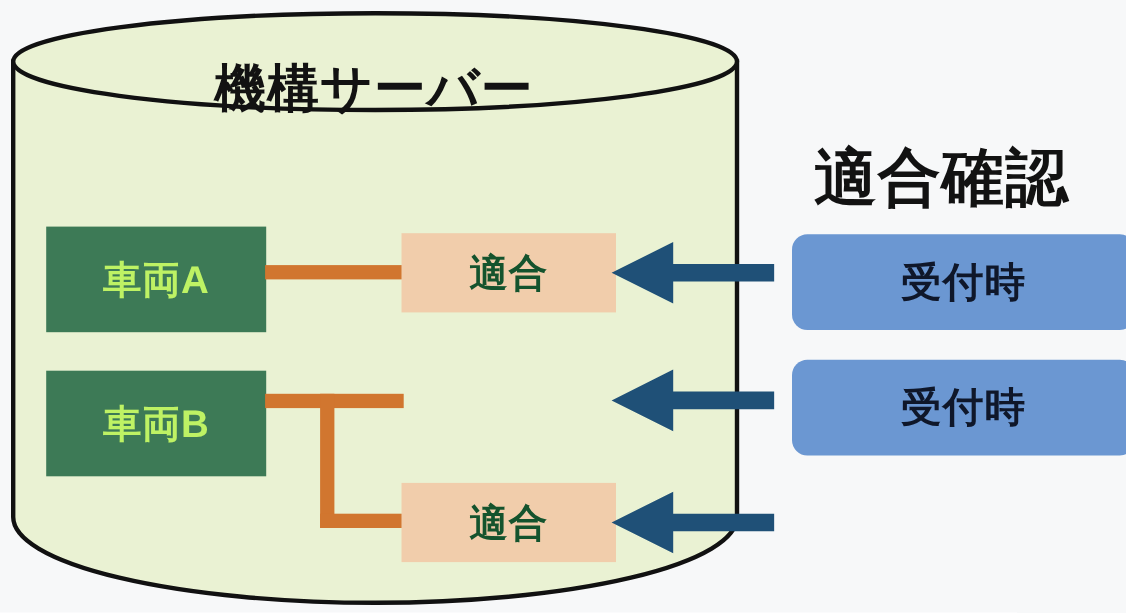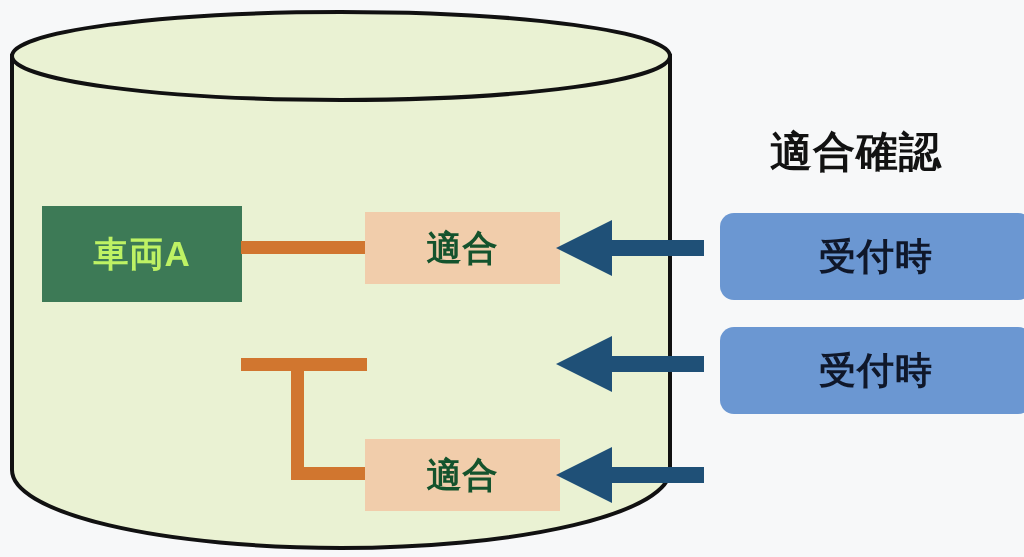--- a/index.html
+++ b/index.html
@@ -92,21 +92,21 @@
   .arrow-2 { left: 552px; top: 332px; width: 152px; }
   .arrow-3 { left: 552px; top: 443px; width: 152px; }
 
   
   .check-header {
     position: absolute;
     left: 700px;
     top: 124px;
     width: 312px;
     text-align: center;
-    font-size: 42px;
+    font-size: 57px;
     font-weight: bold;
     color: #121212;
     letter-spacing: 1px;
     white-space: nowrap;
   }
 
   
   .timing-box {
     position: absolute;
     left: 700px;
@@ -131,22 +131,24 @@
 </head>
 <body>
 
 <div id="canvas">
 
   <svg class="cylinder-svg" viewBox="0 0 1024 557">
     <path d="M 12 56 L 12 470 A 329 78 0 0 0 670 470 L 670 56 Z" fill="#eaf2d3" stroke="#111111" stroke-width="4"></path>
     <ellipse cx="341" cy="56" rx="329" ry="44" fill="#eaf2d3" stroke="#111111" stroke-width="4"></ellipse>
   </svg>
 
+  <div class="server-title">機構サーバー</div>
 
   <div class="vehicle-box vehicle-a">車両A</div>
+  <div class="vehicle-box vehicle-b">車両B</div>
 
   <div class="conn conn-a"></div>
   <div class="conn conn-b-h"></div>
   <div class="conn conn-b-v"></div>
   <div class="conn conn-b-b"></div>
 
   <div class="result-box result-1 result-ok">適合</div>
   <div class="result-box result-3 result-ok">適合</div>
 
   <svg class="arrow-svg arrow-1" viewBox="0 0 152 64">

